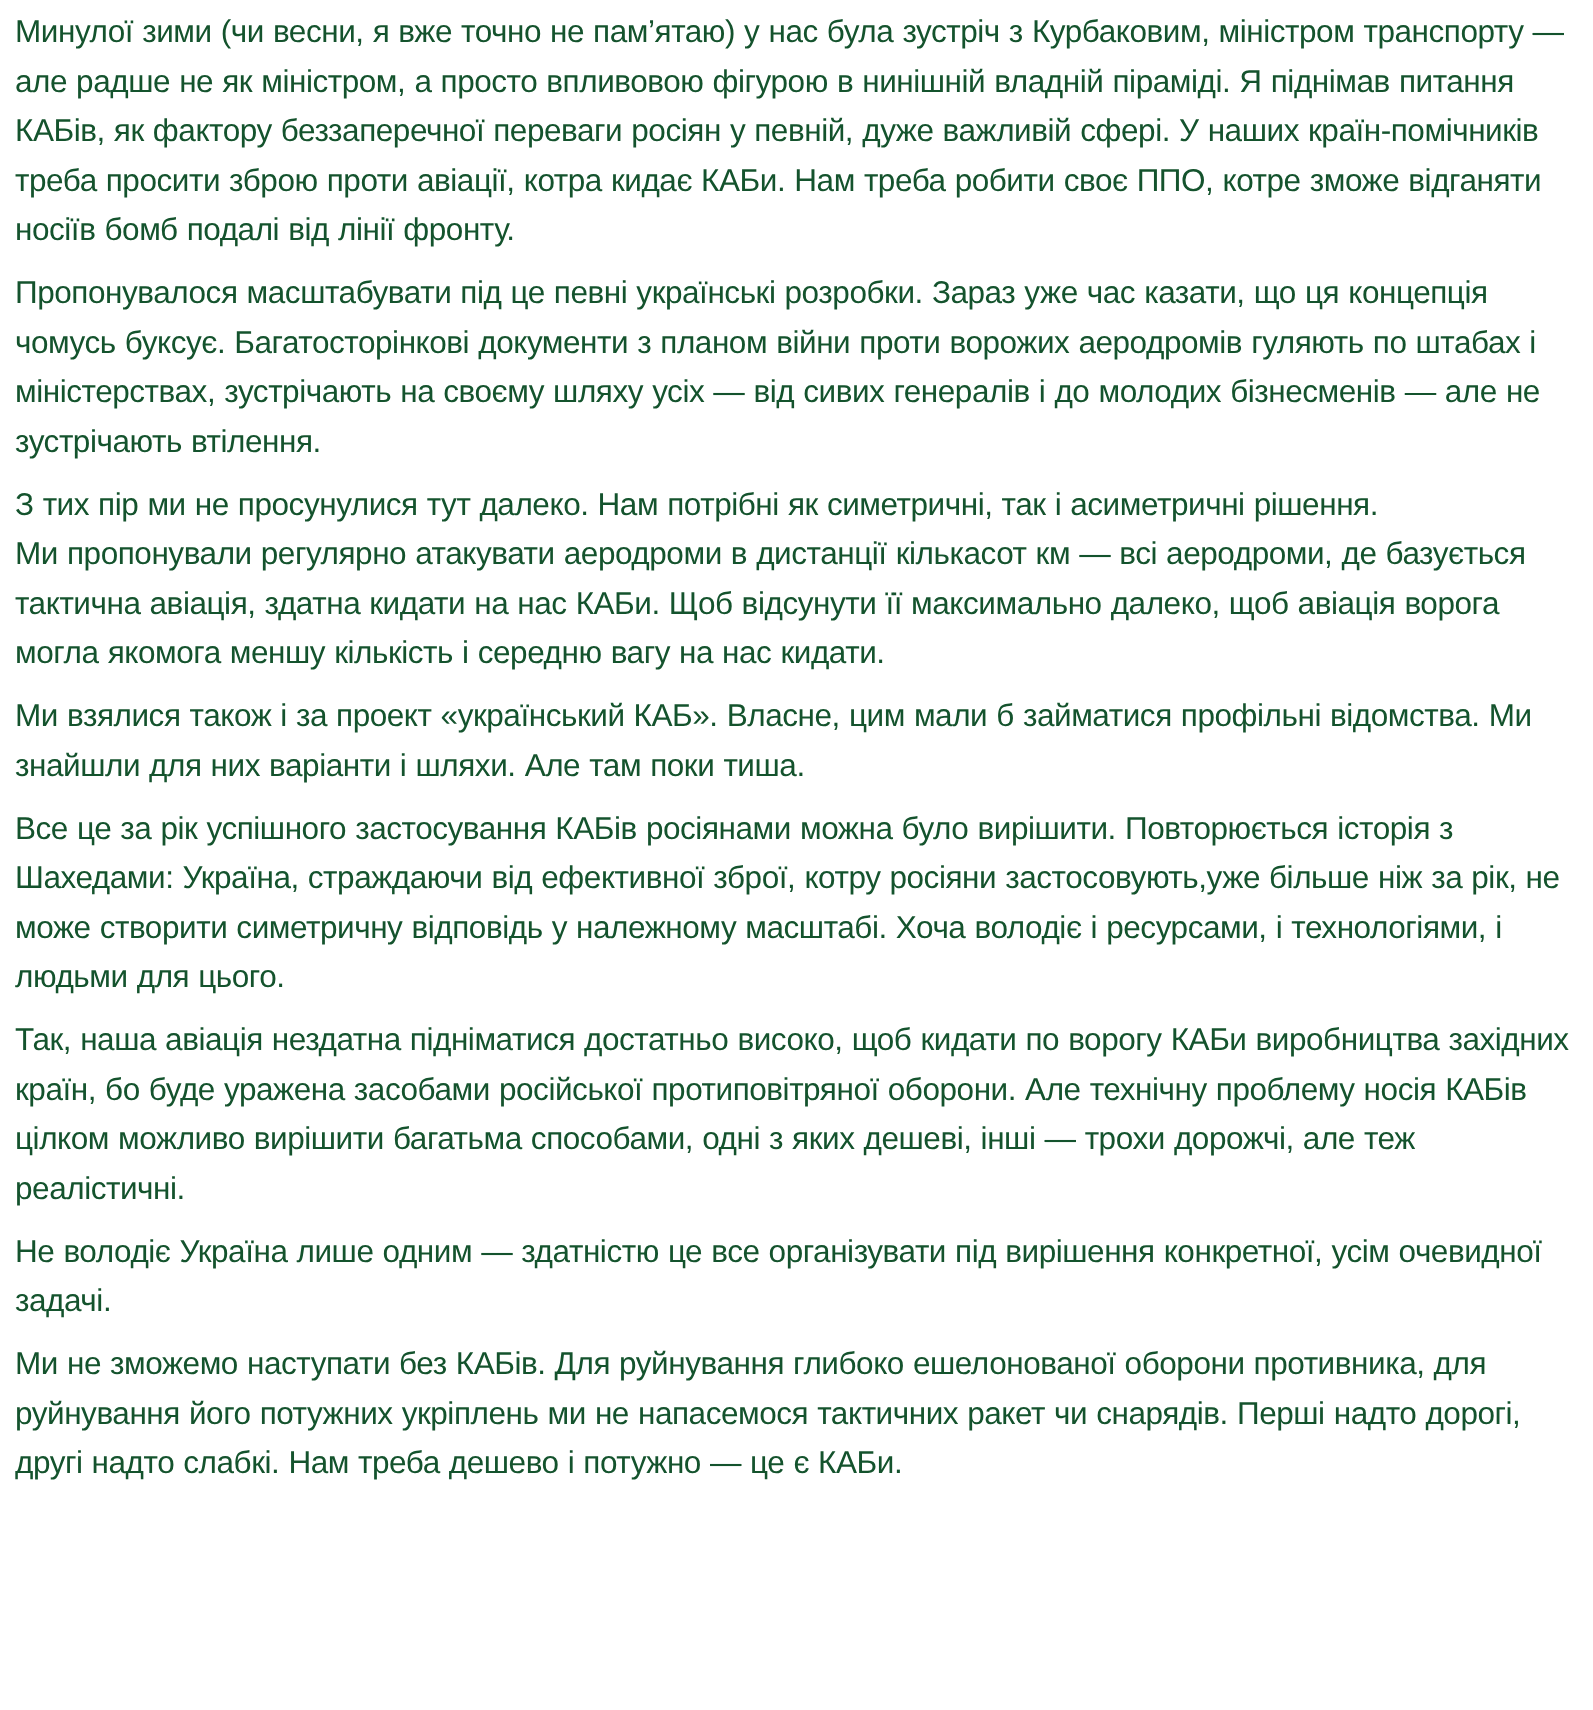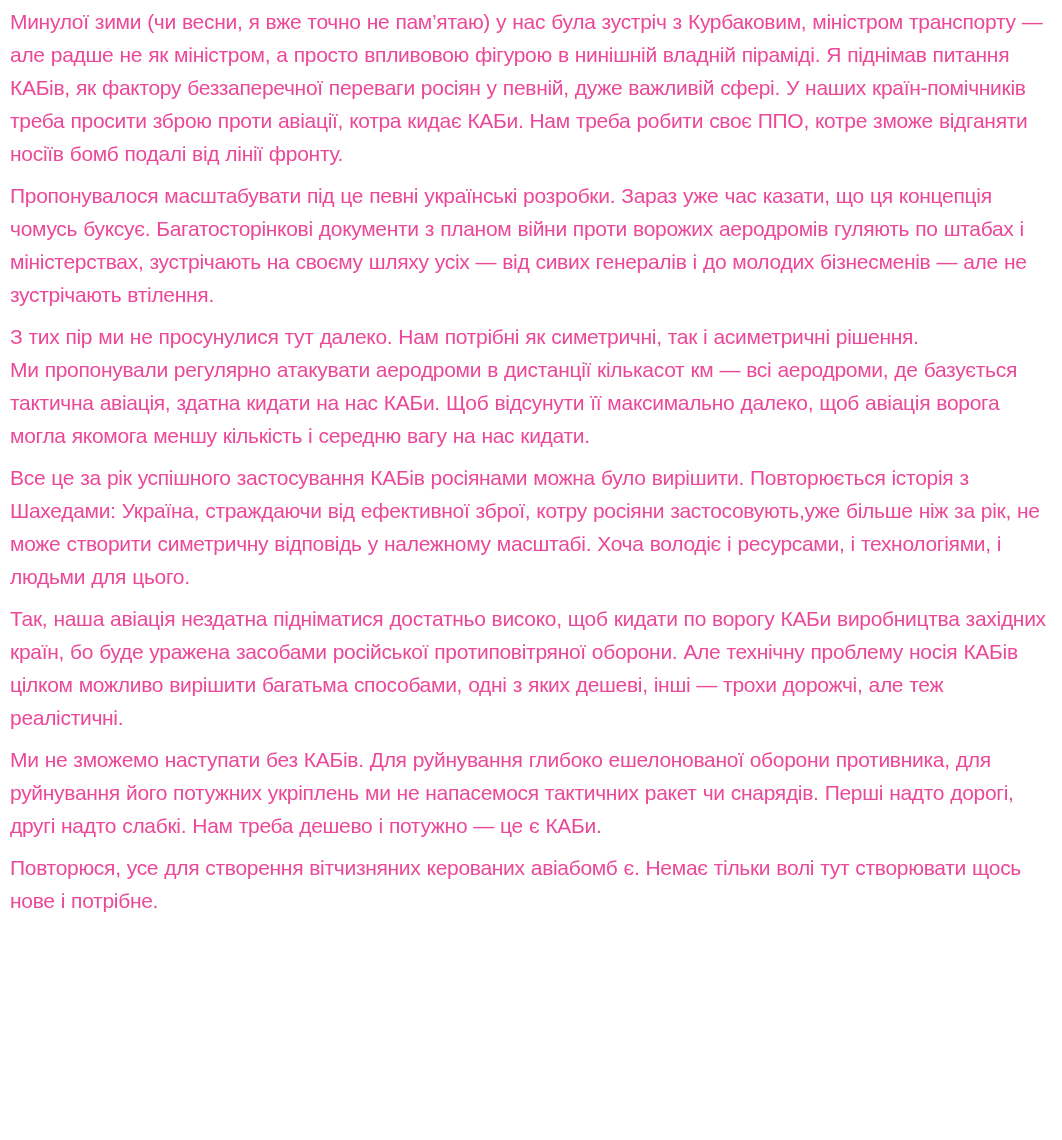--- a/index.html
+++ b/index.html
@@ -11,34 +11,35 @@
     width: 1062px;
     height: 1140px;
     box-sizing: border-box;
     padding: 5px 14px 0 10px;
     background: #ffffff;
     overflow: hidden;
     font-family: "Liberation Sans", "DejaVu Sans", sans-serif;
     font-size: 21px;
     line-height: 33px;
     letter-spacing: -0.3px;
-    color: #ec4899;
+    color: #14532d;
     -webkit-font-smoothing: antialiased;
   }
   .page p {
     margin: 0 0 9px 0;
     white-space: pre-line; 
     word-spacing: 0.5px;
   }
 </style>
 </head>
 <body>
 
 <div class="page">
   <p>Минулої зими (чи весни, я вже точно не пам’ятаю) у нас була зустріч з Курбаковим, міністром транспорту — але радше не як міністром, а просто впливовою фігурою в нинішній владній піраміді. Я піднімав питання КАБів, як фактору беззаперечної переваги росіян у певній, дуже важливій сфері. У наших країн-помічників треба просити зброю проти авіації, котра кидає КАБи. Нам треба робити своє ППО, котре зможе відганяти носіїв бомб подалі від лінії фронту.</p>
   <p>Пропонувалося масштабувати під це певні українські розробки. Зараз уже час казати, що ця концепція чомусь буксує. Багатосторінкові документи з планом війни проти ворожих аеродромів гуляють по штабах і міністерствах, зустрічають на своєму шляху усіх — від сивих генералів і до молодих бізнесменів — але не зустрічають втілення.</p>
   <p>З тих пір ми не просунулися тут далеко. Нам потрібні як симетричні, так і асиметричні рішення.
 Ми пропонували регулярно атакувати аеродроми в дистанції кількасот км — всі аеродроми, де базується тактична авіація, здатна кидати на нас КАБи. Щоб відсунути її максимально далеко, щоб авіація ворога могла якомога меншу кількість і середню вагу на нас кидати.</p>
+  <p>Ми взялися також і за проект «український КАБ». Власне, цим мали б займатися профільні відомства. Ми знайшли для них варіанти і шляхи. Але там поки тиша.</p>
   <p>Все це за рік успішного застосування КАБів росіянами можна було вирішити. Повторюється історія з Шахедами: Україна, страждаючи від ефективної зброї, котру росіяни застосовують,уже більше ніж за рік, не може створити симетричну відповідь у належному масштабі. Хоча володіє і ресурсами, і технологіями, і людьми для цього.</p>
   <p>Так, наша авіація нездатна підніматися достатньо високо, щоб кидати по ворогу КАБи виробництва західних країн, бо буде уражена засобами російської протиповітряної оборони. Але технічну проблему носія КАБів цілком можливо вирішити багатьма способами, одні з яких дешеві, інші — трохи дорожчі, але теж реалістичні.</p>
+  <p>Не володіє Україна лише одним — здатністю це все організувати під вирішення конкретної, усім очевидної задачі.</p>
   <p>Ми не зможемо наступати без КАБів. Для руйнування глибоко ешелонованої оборони противника, для руйнування його потужних укріплень ми не напасемося тактичних ракет чи снарядів. Перші надто дорогі, другі надто слабкі. Нам треба дешево і потужно — це є КАБи.</p>
-  <p>Повторюся, усе для створення вітчизняних керованих авіабомб є. Немає тільки волі тут створювати щось нове і потрібне.</p>
 </div>
 
 </body></html>

